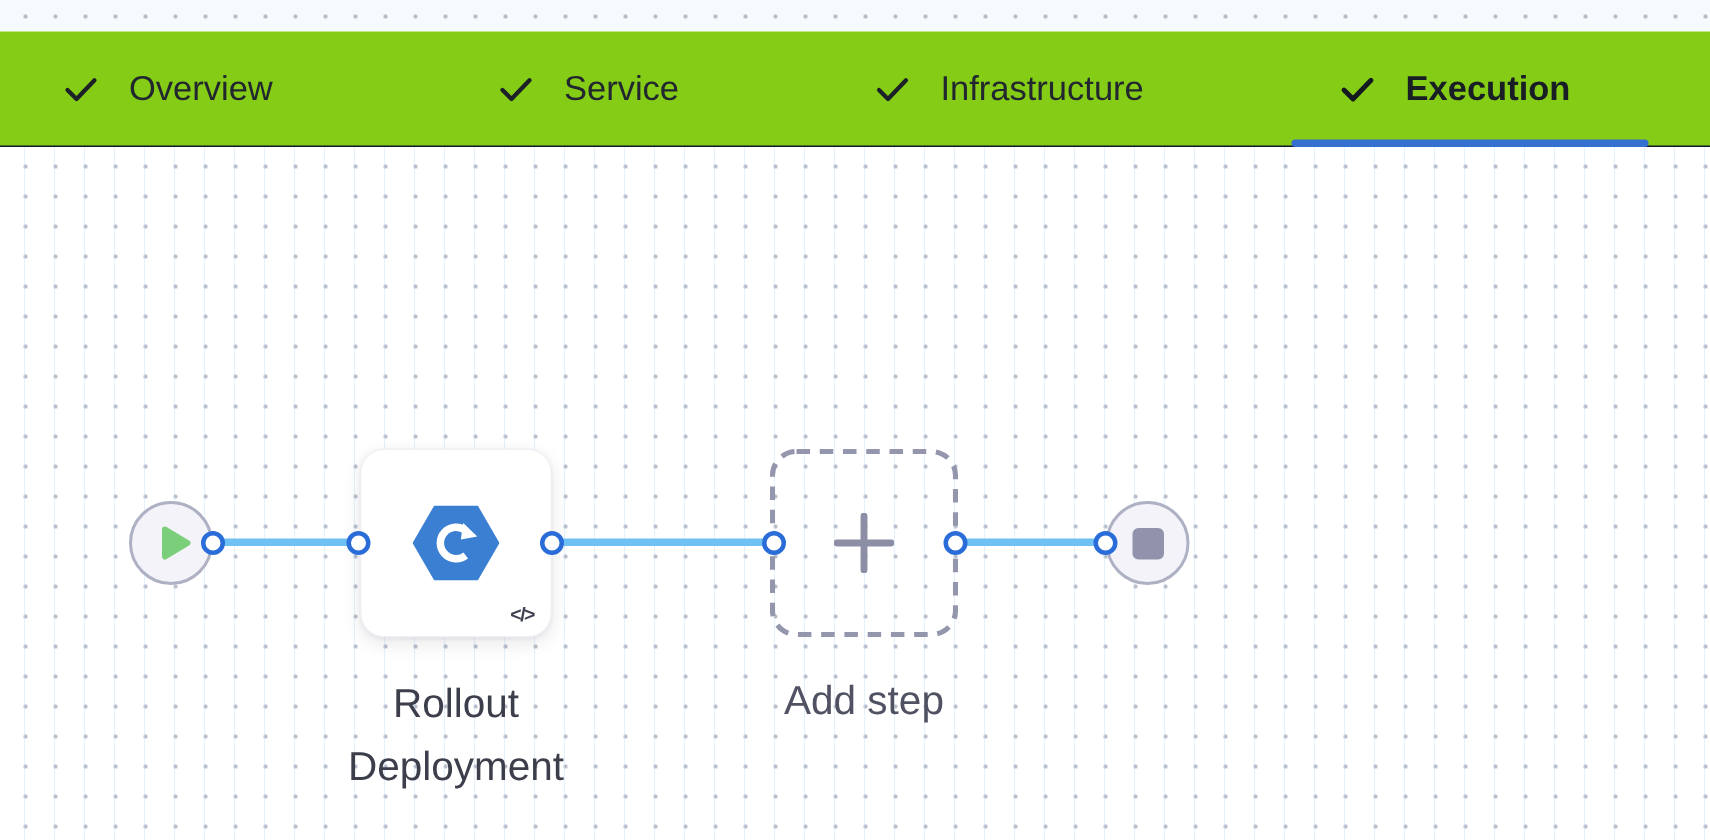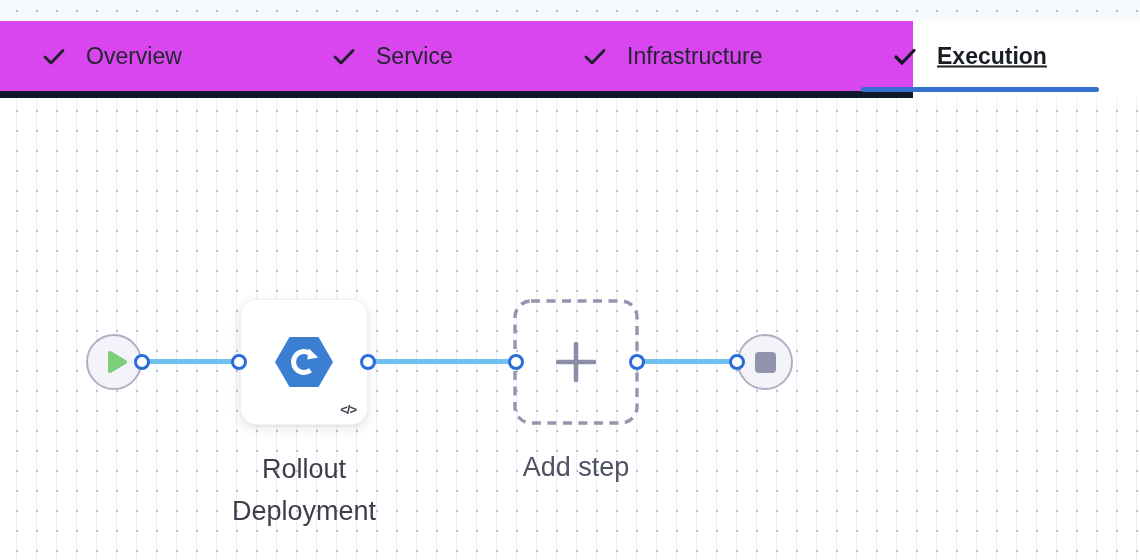--- a/index.html
+++ b/index.html
@@ -11,22 +11,22 @@
   
   .top-strip {
     position:absolute; left:0; top:0; width:1140px; height:21px;
     background-color:#f6fafc;
     background-image: radial-gradient(circle, #b3b9c4 1.2px, rgba(179,185,196,0) 1.5px);
     background-size:20px 20px; background-position:7px 1px;
   }
 
   
   .tabbar {
-    position:absolute; left:0; top:21px; width:913px; height:77px;
-    background:#d946ef; border-bottom:7px solid #0f172a;
+    position:absolute; left:0; top:21px; width:1140px; height:77px;
+    background:#84cc16; border-bottom:1px solid #0f172a;
   }
   .tab {
     position:absolute; top:50%; transform:translateY(-50%);
     display:flex; align-items:center; gap:20px;
     font-size:23px; color:#22262e; cursor:pointer; white-space:nowrap;
   }
   .tab.active { font-weight:700; color:#191d24; }
   .tab .chk { display:block; }
   .tab-underline {
     position:absolute; left:861px; bottom:-1px; width:238px; height:5px;
@@ -106,21 +106,21 @@
       <span>Infrastructure</span>
     </div>
 
     <div class="tab" style="left:332px;">
       <svg class="chk" width="24" height="20" viewBox="0 0 24 20">
           <path d="M3 10.5 L9 16.5 L21 4" fill="none" stroke="#1c2027" stroke-width="2.8" stroke-linecap="round" stroke-linejoin="round"></path>
         </svg>
       <span>Service</span>
     </div>
 
-    <div class="tab active" style="left:893px;text-decoration:underline;">
+    <div class="tab active" style="left:893px;">
       <svg class="chk" width="24" height="20" viewBox="0 0 24 20">
           <path d="M3 10.5 L9 16.5 L21 4" fill="none" stroke="#14181f" stroke-width="3.2" stroke-linecap="round" stroke-linejoin="round"></path>
         </svg>
       <span>Execution</span>
     </div>
 
     <div class="tab-underline"></div>
   </header>
 
   <div class="canvas">

